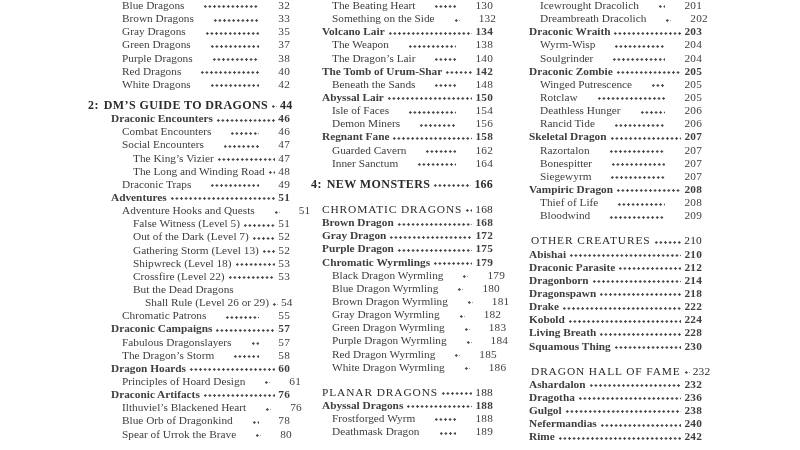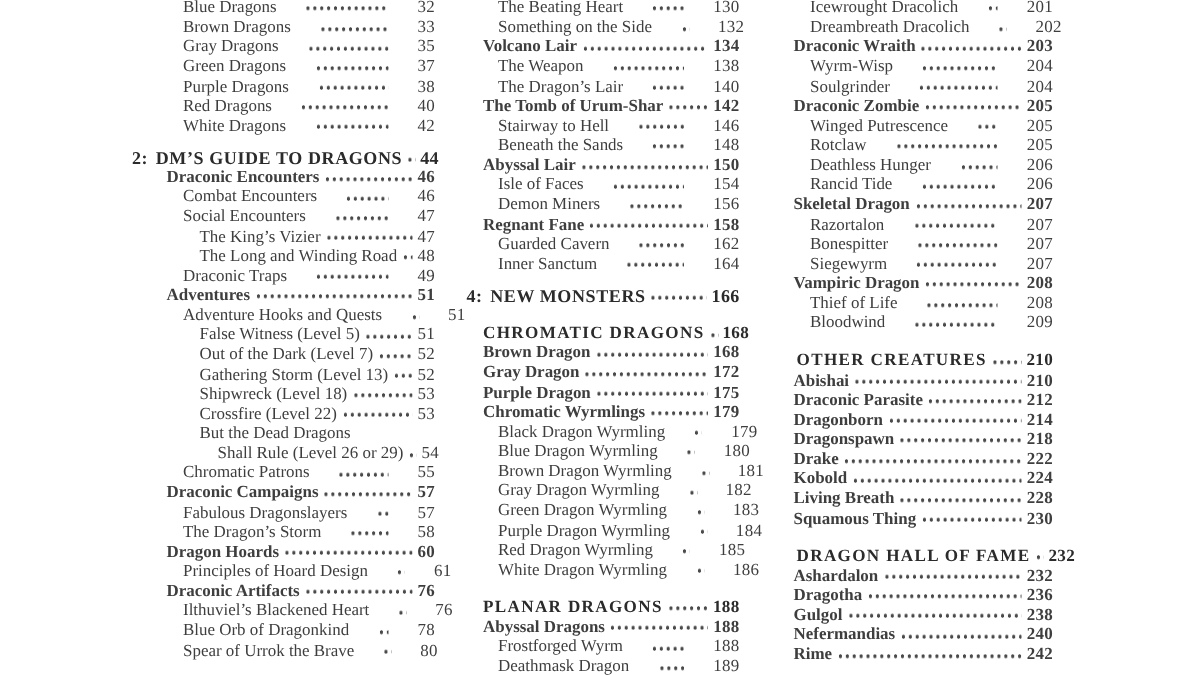--- a/index.html
+++ b/index.html
@@ -26,21 +26,21 @@
   .lvl3 { margin-left: var(--i3); }
   .lvl4 { margin-left: var(--i4); }
 
   .row.ch {
     margin-top: 8px;
     font-weight: bold; font-size: 12px;
     letter-spacing: 0.4px; color: #2b2b2b;
   }
   .row.sec {
     margin-top: 12px; margin-left: var(--isec);
-    font-weight: bold; font-size: 11.4px;
+    font-weight: normal; font-size: 11.4px;
     letter-spacing: 0.9px; color: #2b2b2b;
   }
   .prefix { margin-right: 5px; }
   .label { flex: 0 0 auto; }
   .dots {
     flex: 1 1 auto; min-width: 6px; height: 9px;
     margin: 0 3px 0 3px;
     background-image: radial-gradient(circle, #4a4a4a 0.95px, rgba(0,0,0,0) 1.3px);
     background-size: 4.6px 2.6px;
     background-repeat: repeat-x;
@@ -244,25 +244,20 @@
         <span class="label">The Dragon’s Lair</span>
         <span class="dots"></span>
         <span class="page">140</span>
       </div>
       <div class="row lvl1">
         <span class="label">The Tomb of Urum-Shar</span>
         <span class="dots"></span>
         <span class="page">142</span>
       </div>
       <div class="row lvl2">
-        <span class="label">Stairway to Hell</span>
-        <span class="dots"></span>
-        <span class="page">146</span>
-      </div>
-      <div class="row lvl2">
         <span class="label">Beneath the Sands</span>
         <span class="dots"></span>
         <span class="page">148</span>
       </div>
       <div class="row lvl1">
         <span class="label">Abyssal Lair</span>
         <span class="dots"></span>
         <span class="page">150</span>
       </div>
       <div class="row lvl2">

